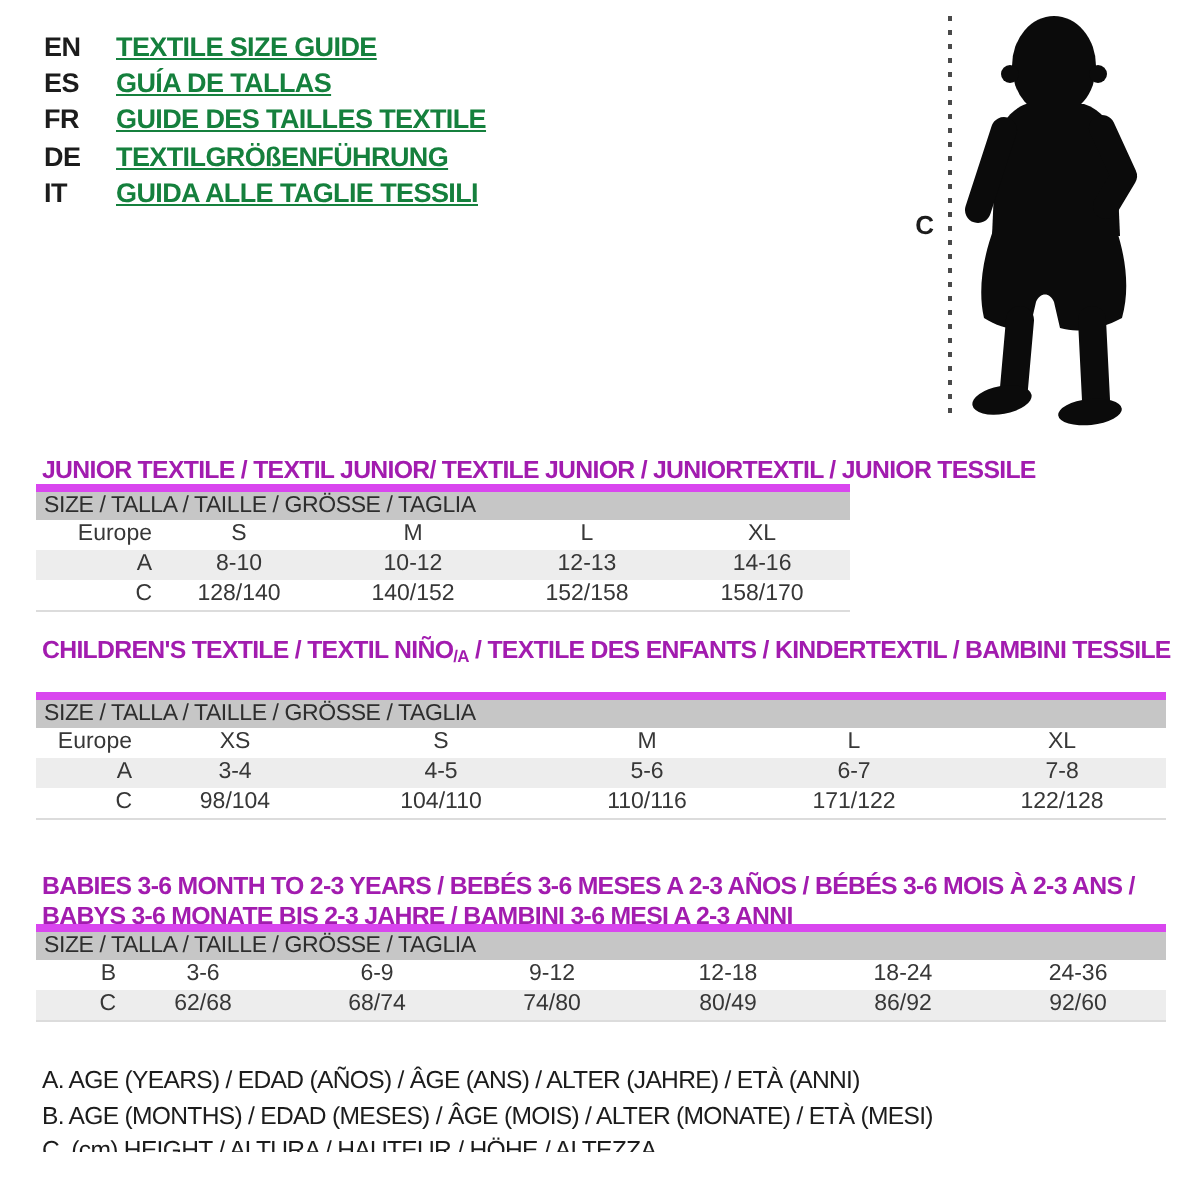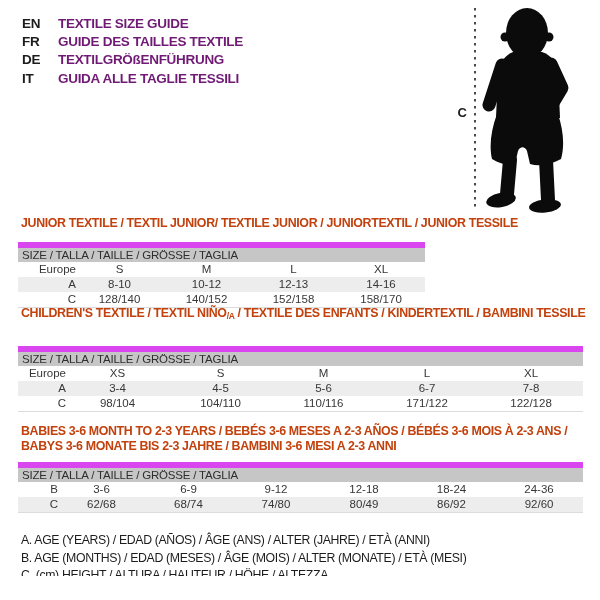--- a/index.html
+++ b/index.html
@@ -14,45 +14,46 @@
   }
 
   
   .lang-block { position: absolute; left: 22px; top: 14px; }
   .lang-row { display: flex; height: 18.4px; align-items: center; }
   .lang-code {
     width: 36px; flex: 0 0 36px;
     font-size: 13.5px; font-weight: 700; letter-spacing: -0.3px; color: #1c1c1c;
   }
   .lang-label {
-    font-size: 13.5px; font-weight: 700; letter-spacing: -0.3px; color: #701a75;
+    font-size: 13.5px; font-weight: 700; letter-spacing: -0.3px; color: #15803d;
     white-space: nowrap;
+    text-decoration: underline;
   }
 
   
   .figure-svg { position: absolute; left: 450px; top: 0; width: 150px; height: 220px; }
 
   
   .sec-title {
     position: absolute; left: 21px;
     font-size: 12.4px; font-weight: 700; letter-spacing: -0.35px;
-    color: #c2410c; white-space: nowrap; line-height: 15px;
+    color: #a21caf; white-space: nowrap; line-height: 15px; margin-top: 12px;
   }
   .subscript { font-size: 8.5px; vertical-align: -2px; font-weight: 700; }
 
   
   .size-table {
     position: absolute; left: 18px;
     border-collapse: collapse; table-layout: fixed;
     font-size: 11.5px; color: #333333;
     border-bottom: 1px solid #dcdcdc;
   }
   .size-table th.band {
     background: #c6c6c6;
-    border-top: 6px solid #d946ef;
+    border-top: 4px solid #d946ef;
     height: 14px; line-height: 14px;
     font-weight: 400; text-align: left; padding: 0 0 0 4px;
     color: #2e2e2e; letter-spacing: -0.2px; white-space: nowrap;
     font-size: 11.5px;
   }
   .size-table td {
     height: 15px; line-height: 15px; padding: 0;
     text-align: center; white-space: nowrap; color: #373737;
   }
   .size-table td.lbl { text-align: right; padding-left: 4px; }
@@ -67,20 +68,24 @@
 </style>
 </head>
 <body>
 
 <div class="canvas">
 
   <div class="lang-block">
     <div class="lang-row">
       <span class="lang-code">EN</span>
       <span class="lang-label">TEXTILE SIZE GUIDE</span>
+    </div>
+    <div class="lang-row">
+      <span class="lang-code">ES</span>
+      <span class="lang-label">GUÍA DE TALLAS</span>
     </div>
     <div class="lang-row">
       <span class="lang-code">FR</span>
       <span class="lang-label">GUIDE DES TAILLES TEXTILE</span>
     </div>
     <div class="lang-row">
       <span class="lang-code">DE</span>
       <span class="lang-label">TEXTILGRÖßENFÜHRUNG</span>
     </div>
     <div class="lang-row">

